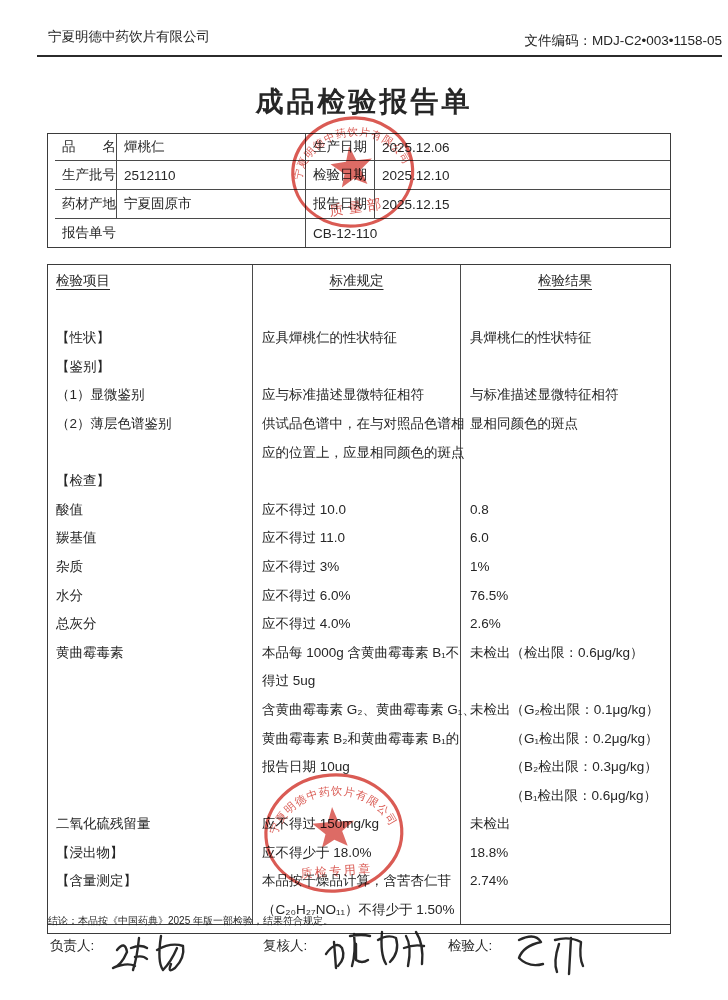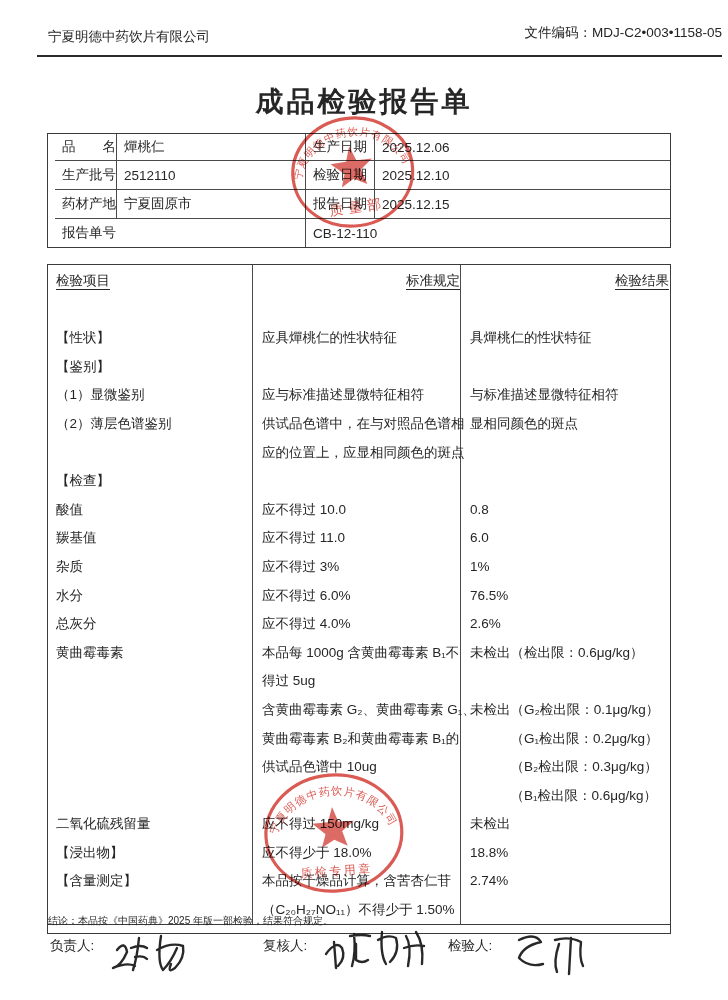--- a/index.html
+++ b/index.html
@@ -2,21 +2,21 @@
 <html><head>
 <meta charset="utf-8">
 <style>
   html,body{margin:0;padding:0;background:#ffffff;}
   .page{
     position:relative;width:728px;height:1000px;background:#ffffff;
     font-family:Liberation Sans, sans-serif;color:#262626;overflow:hidden;
   }
   
   .hdr-company{position:absolute;left:48px;top:28px;font-size:13.5px;}
-  .hdr-code{position:absolute;right:6px;top:24px;font-size:13.5px;}
+  .hdr-code{position:absolute;right:6px;top:32px;font-size:13.5px;}
   .hdr-rule{position:absolute;left:37px;top:55px;width:685px;height:2px;background:#2b2b2b;}
   .doc-title{position:absolute;left:0;top:83px;width:728px;text-align:center;
     font-size:28px;font-weight:bold;letter-spacing:3px;}
   
   .info-table{
     position:absolute;left:47px;top:133px;width:624px;height:115px;box-sizing:border-box;
     border:1.5px solid #3b3b3b;display:grid;
     grid-template-columns:61px 189px 69px 1fr;
     grid-template-rows:26px 29px 29px 1fr;
     font-size:13.5px;
@@ -32,21 +32,21 @@
     position:absolute;left:47px;top:264px;width:624px;height:661px;box-sizing:border-box;
     border:1.5px solid #3b3b3b;display:flex;font-size:13.5px;
   }
   .mcol{box-sizing:border-box;padding-top:2px;overflow:visible;}
   .mcol1{width:205px;border-right:1px solid #4a4a4a;}
   .mcol2{width:208px;border-right:1px solid #4a4a4a;}
   .mcol3{width:208px;}
   .line{height:28.6px;line-height:28.6px;white-space:pre;padding-left:8px;}
   .mcol2 .line,.mcol3 .line{padding-left:9px;}
   .hline{text-decoration:underline;text-underline-offset:4px;}
-  .mcol2 .hline,.mcol3 .hline{text-align:right;padding-left:0;}
+  .mcol2 .hline,.mcol3 .hline{text-align:center;padding-left:0;}
   
   .conclusion{
     position:absolute;left:47px;top:909px;width:624px;height:25px;box-sizing:border-box;
     border:1.5px solid #3b3b3b;border-top:none;display:flex;align-items:center;
     padding-left:0;font-size:10px;white-space:pre;
   }
   
   .sig-label{position:absolute;top:937px;font-size:13.5px;}
   .sig-label.s1{left:50px;} .sig-label.s2{left:263px;} .sig-label.s3{left:448px;}
   .sig-svg{position:absolute;}
@@ -124,21 +124,21 @@
         <div class="line"></div>
         <div class="line">应不得过 10.0</div>
         <div class="line">应不得过 11.0</div>
         <div class="line">应不得过 3%</div>
         <div class="line">应不得过 6.0%</div>
         <div class="line">应不得过 4.0%</div>
         <div class="line">本品每 1000g 含黄曲霉毒素 B₁不</div>
         <div class="line">得过 5ug</div>
         <div class="line">含黄曲霉毒素 G₂、黄曲霉毒素 G₁、</div>
         <div class="line">黄曲霉毒素 B₂和黄曲霉毒素 B₁的</div>
-        <div class="line">供试品色谱中 10ug</div>
+        <div class="line">报告日期 10ug</div>
         <div class="line"></div>
         <div class="line">应不得过 150mg/kg</div>
         <div class="line">应不得少于 18.0%</div>
         <div class="line">本品按干燥品计算，含苦杏仁苷</div>
         <div class="line">（C₂₀H₂₇NO₁₁）不得少于 1.50%</div>
       </div>
     <div class="mcol mcol3" id="mcol-result">
         <div class="line hline">检验结果</div>
         <div class="line"></div>
         <div class="line">具燀桃仁的性状特征</div>

